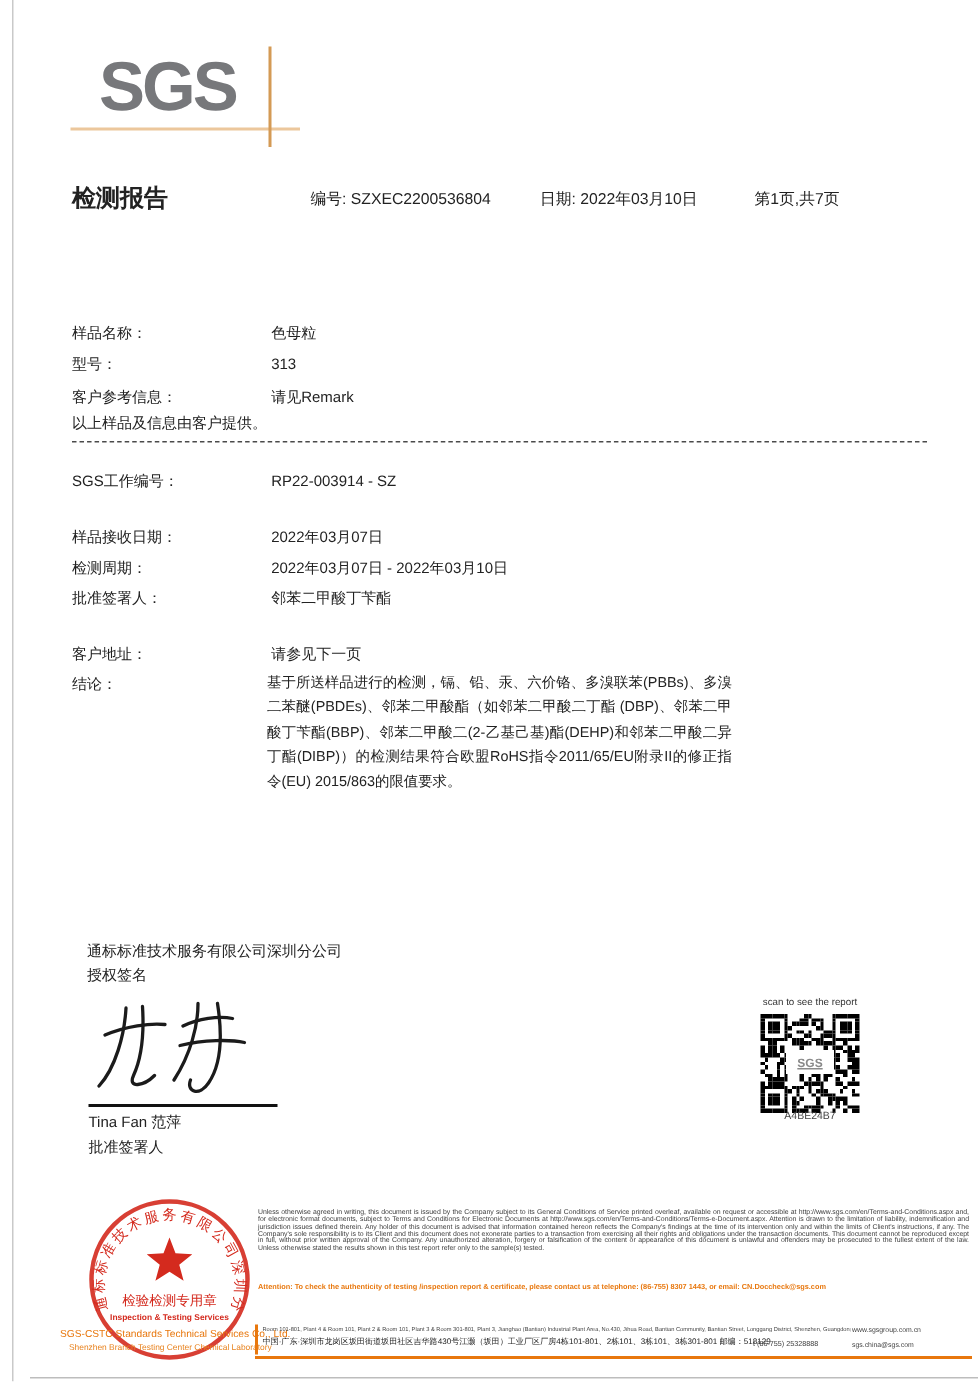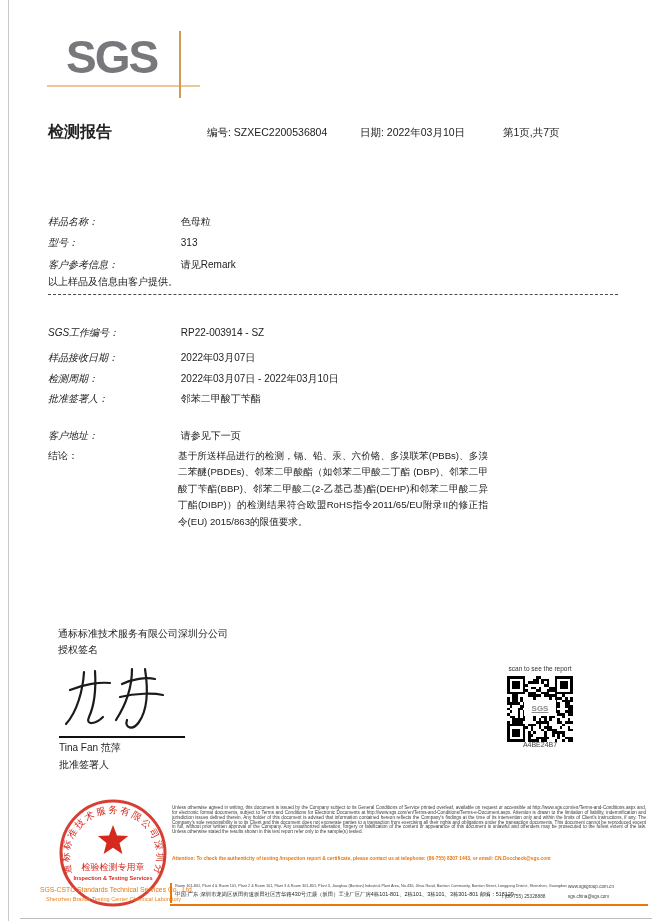--- a/index.html
+++ b/index.html
@@ -15,21 +15,21 @@
              letter-spacing:-2px;line-height:1;}
   .logo-hline{left:47px;top:85px;width:153px;height:2px;background:#ecc79c;}
   .logo-vline{left:179px;top:31px;width:1.5px;height:67px;background:#d49a55;}
   
   .title{left:48px;top:122px;font-size:16px;font-weight:bold;color:#222;}
   .meta{font-size:10.5px;color:#222;}
   
   .row{position:absolute;left:48px;font-size:10px;color:#222;white-space:nowrap;}
   .row .lbl{display:inline-block;}
   .lbl-narrow{width:60px;}
-  .lbl-wide{width:130px;font-style:italic;}
+  .lbl-wide{width:130px;}
   .dashes{left:48px;top:294px;width:570px;height:0;border-top:1.2px dashed #4a4a4a;}
   .conclusion{left:178px;top:448px;width:310px;font-size:9.6px;line-height:16.4px;
               color:#222;text-align:justify;}
   
   .sig-company{left:58px;top:627px;font-size:10px;color:#222;}
   .sig-auth{left:58px;top:643px;font-size:10px;color:#222;}
   .sig-svg{left:62px;top:662px;}
   .sig-line{left:59px;top:736px;width:126px;height:1.5px;background:#111;}
   .sig-name{left:59px;top:741px;font-size:10px;color:#222;}
   .sig-role{left:59px;top:758px;font-size:10px;color:#222;}
@@ -89,21 +89,21 @@
     <span class="lbl lbl-wide">型号：</span>
     <span>313</span>
   </div>
   <div class="row" style="top:258px;">
     <span class="lbl lbl-wide">客户参考信息：</span>
     <span>请见Remark</span>
   </div>
   <div class="row" style="top:275px;">以上样品及信息由客户提供。</div>
   <div class="abs dashes"></div>
 
-  <div class="row" style="top:326px;">
+  <div class="row" style="top:314px;">
     <span class="lbl lbl-wide">SGS工作编号：</span>
     <span>RP22-003914 - SZ</span>
   </div>
   <div class="row" style="top:351px;">
     <span class="lbl lbl-wide">样品接收日期：</span>
     <span>2022年03月07日</span>
   </div>
   <div class="row" style="top:372px;">
     <span class="lbl lbl-wide">检测周期：</span>
     <span>2022年03月07日 - 2022年03月10日</span>

